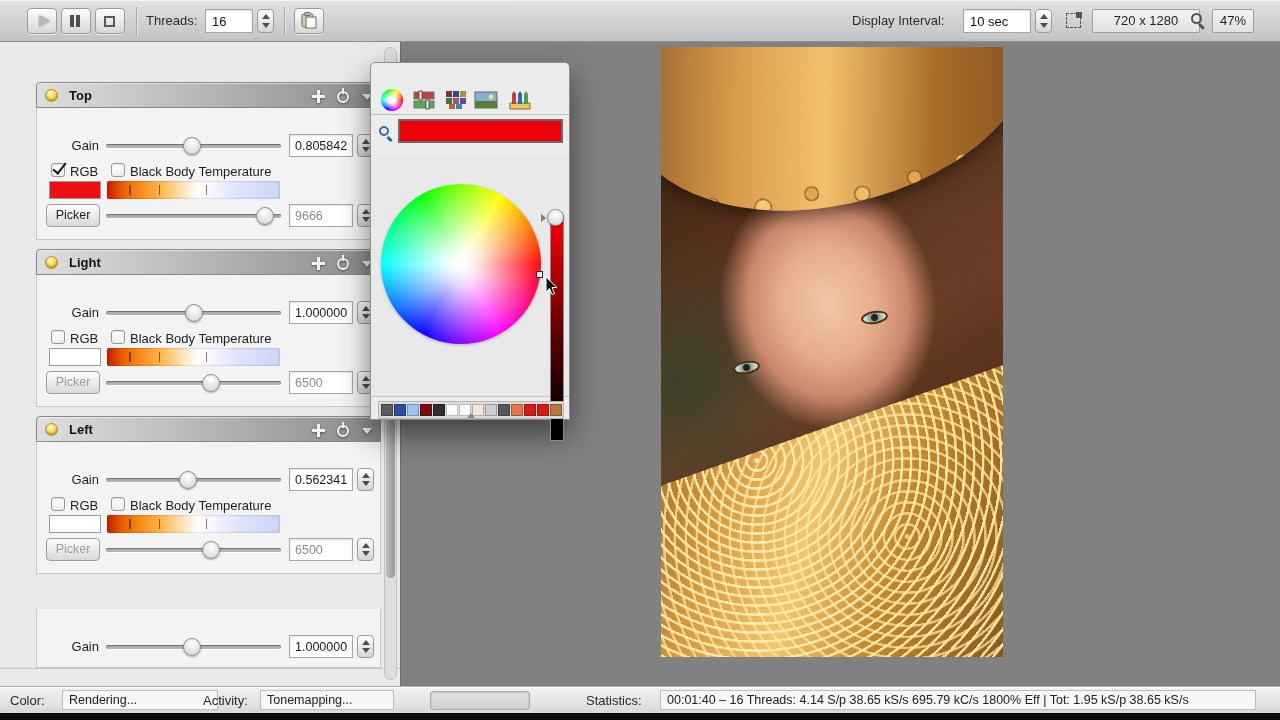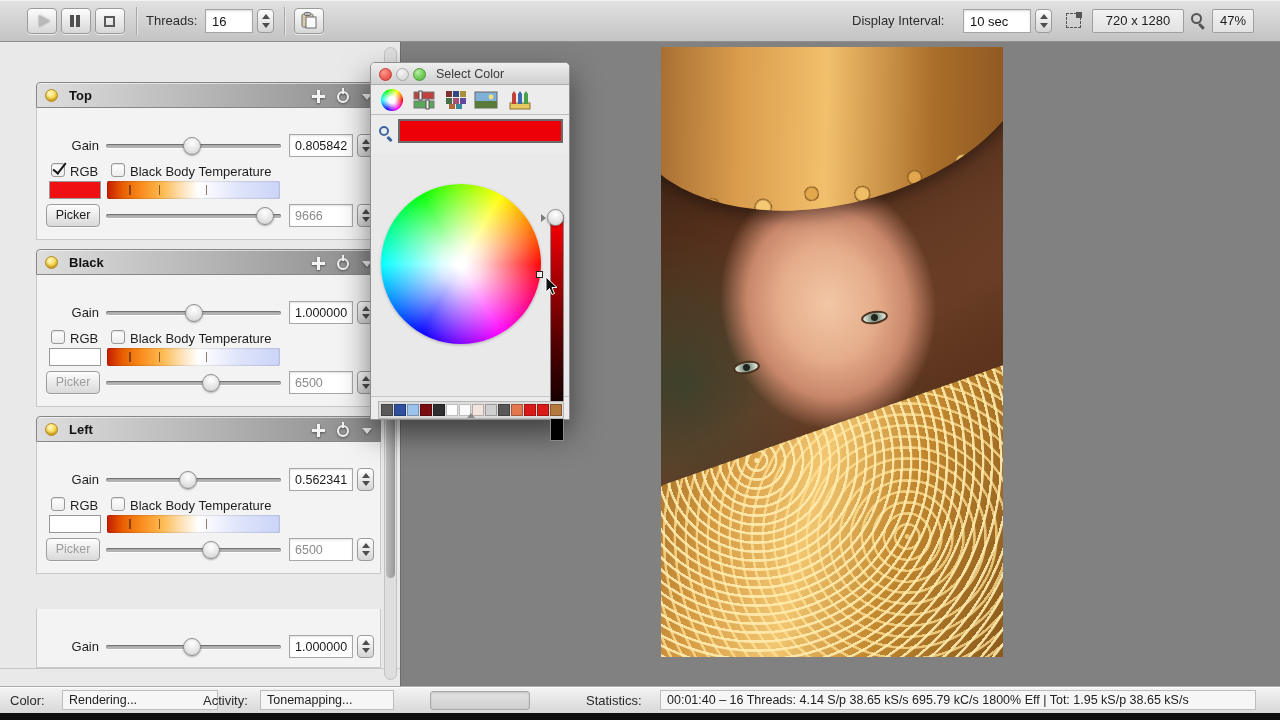--- a/index.html
+++ b/index.html
@@ -232,21 +232,21 @@
       <svg width="16" height="17" style="position:absolute;left:6px;top:3px">
         <rect x="1" y="2" width="11" height="13" rx="1.5" fill="#d8cfa8" stroke="#6a6a6a"></rect>
         <rect x="3.5" y="0.5" width="6" height="3" rx="1" fill="#bdbdbd" stroke="#6a6a6a"></rect>
         <rect x="5" y="5" width="10" height="11" fill="#fafafa" stroke="#6a6a6a"></rect>
       </svg>
       </div>
     <span class="tb-label" style="left:852px">Display Interval:</span>
     <input class="tb-field" style="left: 963px; width: 68px;" value="10 sec">
     <div class="stepper" style="left:1035px;top:9px"></div>
     <span class="icon-resize" style="left:1066px;top:13px"></span>
-    <div class="sunken-box" style="left:1092px;width:92px;line-height:22px">720 x 1280</div>
+    <div class="sunken-box" style="left:1092px;width:108px;line-height:22px">720 x 1280</div>
     <span class="mag" style="position:absolute;left:1191px;top:13px"></span>
     <div class="sunken-box" style="left:1212px;width:42px;line-height:22px">47%</div>
   </div>
 
   <div class="left-panel">
 
     <div class="tab" style="left:75px;width:72px;border-radius:4px 0 0 4px">
       <span class="icon-frame"></span>
       <span>Imaging</span>
     </div>
@@ -299,21 +299,21 @@
           </div>
           <input class="value-box dim" style="left: 252px;" value="9666">
           <div class="mini-stepper" style="left:320px"></div>
         </div>
       </div>
     </div>
 
     <div class="group" style="top:207px;height:158px">
       <div class="group-header">
         <span class="bulb"></span>
-        <span class="group-title">Black</span>
+        <span class="group-title">Light</span>
         <span class="plus-icon" style="left:275px"></span>
         <span class="power-icon" style="left:300px"></span>
         <span class="chev-icon" style="left:325px"></span>
       </div>
       <div class="group-body" style="height:132px">
         <div class="row" style="top:26px;height:24px">
           <span class="row-label">Gain</span>
           <div class="slider" style="left:69px;top:2px">
             <div class="slider-track"></div>
             <div class="slider-thumb" style="left:50%"></div>
@@ -417,26 +417,20 @@
       <div class="photo-face"></div>
       <div class="photo-eye" style="left:72px;top:314px"></div>
       <div class="photo-eye" style="left:200px;top:264px"></div>
       <div class="photo-lips"></div>
       <div class="photo-fabric"></div>
       <div class="photo-headdress"></div>
     </div>
   </div>
 
   <div class="dialog">
-    <div class="dialog-titlebar">
-      <span class="traffic red"></span>
-      <span class="traffic mid"></span>
-      <span class="traffic grn"></span>
-      <div class="dialog-title">Select Color</div>
-    </div>
     <div class="dialog-toolbar">
       <span class="picker-mode" style="left:8px">
         <span class="icon-wheel-small"></span>
         </span>
       <span class="picker-mode" style="left:40px">
         <svg width="22" height="20">
           <rect x="1" y="2" width="20" height="7" fill="#c04040" stroke="#777"></rect>
           <rect x="1" y="11" width="20" height="7" fill="#58a858" stroke="#777"></rect>
           <rect x="6" y="1" width="3" height="9" fill="#eee" stroke="#555"></rect>
           <rect x="13" y="10" width="3" height="9" fill="#eee" stroke="#555"></rect>

